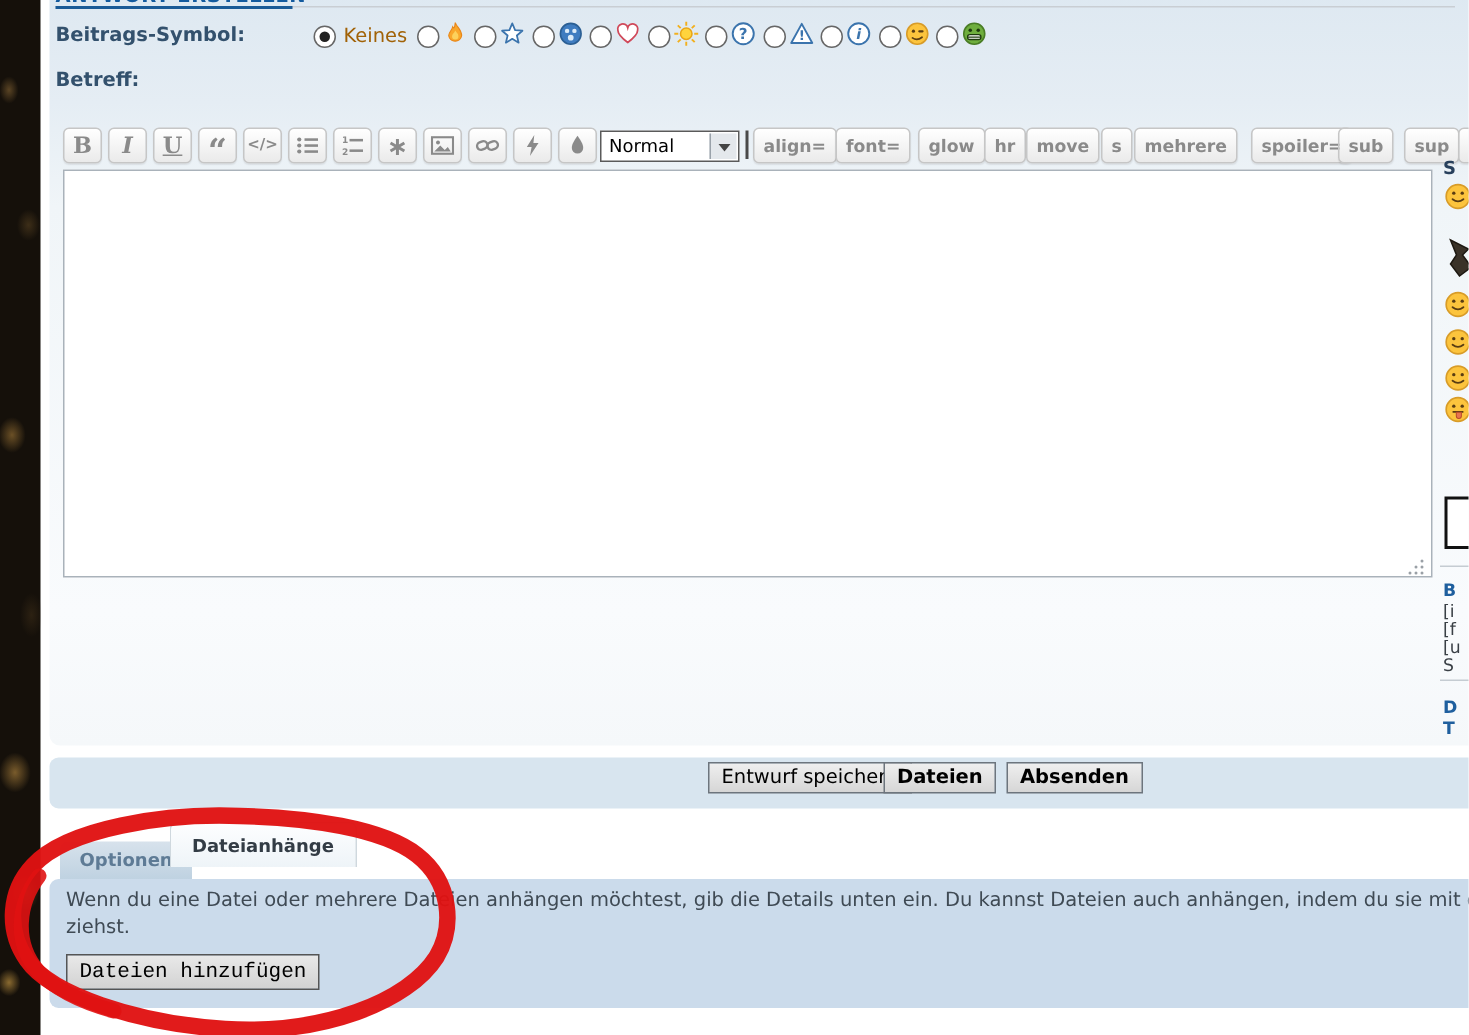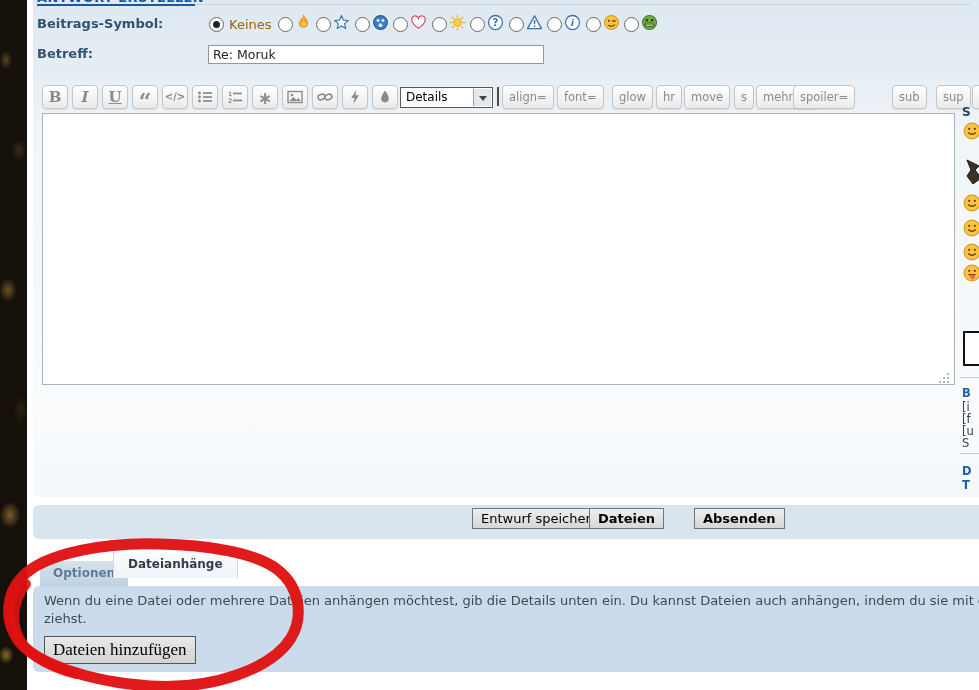--- a/index.html
+++ b/index.html
@@ -35,21 +35,21 @@
 
   .subject-input{left:208px;top:45px;width:326px;height:15px;border:1px solid #8f98a3;background:#fff;
     font-family:"DejaVu Sans","Liberation Sans",sans-serif;font-size:12.5px;color:#222;padding:1px 4px;}
 
   
   .tb-btn{top:85px;width:26px;height:24px;border:1px solid #c6c6c6;border-radius:4px;
     background:linear-gradient(#ffffff,#eaeaea);color:#8a8a8a;text-align:center;line-height:22px;
     font-weight:bold;box-shadow:0 1px 1px rgba(0,0,0,.08);box-sizing:border-box;cursor:pointer;}
   .tb-btn svg{margin-top:3px;}
   .tb-text-btn{top:85px;height:24px;border:1px solid #c6c6c6;border-radius:4px;
-    background:linear-gradient(#ffffff,#eaeaea);color:#8a8a8a;font-weight:normal;font-size:11.5px;
+    background:linear-gradient(#ffffff,#eaeaea);color:#8a8a8a;font-weight:bold;font-size:11.5px;
     line-height:22px;padding:0 6px;box-shadow:0 1px 1px rgba(0,0,0,.08);box-sizing:border-box;cursor:pointer;white-space:nowrap;}
   .tb-sep{left:497px;top:87px;width:2px;height:19px;background:#4a4a4a;}
   .fmt-select{left:400px;top:87px;width:93px;height:21px;background:#fff;border:1px solid #5a5a5a;box-sizing:border-box;cursor:pointer;}
   .fmt-select .val{position:absolute;left:5px;top:2px;font-size:12px;color:#000;}
   .fmt-arrow-box{position:absolute;right:1px;top:1px;width:17px;height:17px;background:#e4e8ec;border-left:1px solid #9aa2aa;}
   .fmt-arrow-box::after{content:"";position:absolute;left:5px;top:7px;border:4px solid transparent;border-top:5px solid #444;}
 
   .editor-textarea{left:42px;top:113px;width:903px;height:262px;border:1px solid #a9b2ba;background:#fff;
     resize:none;font-family:"DejaVu Sans",sans-serif;padding:4px;}
   .resize-dots{left:938px;top:372px;width:12px;height:12px;}
@@ -69,21 +69,21 @@
 
   
   .tab{font-size:12px;font-weight:bold;border-radius:5px 5px 0 0;cursor:pointer;}
   .tab-inactive{left:40px;top:561px;height:25px;line-height:25px;padding:0 13px;
     background:linear-gradient(#d7e2ec,#bfd2e1);color:#5e7b95;}
   .tab-active{left:113px;top:548px;height:30px;line-height:30px;padding:0 14px;
     background:linear-gradient(#fdfeff,#eef4f8);border:1px solid #cfd8de;border-bottom:none;color:#333c45;box-sizing:border-box;}
   .attach-panel{left:33px;top:586px;width:957px;height:86px;border-radius:6px;background:#cbdbeb;overflow:hidden;}
   .attach-line{position:absolute;left:11px;font-size:13px;color:#3f4a54;white-space:nowrap;}
   .add-files-btn{position:absolute;left:11px;top:50px;background:linear-gradient(#e9e9e9,#d2d2d2);
-    border:1px solid #555;font-family:Liberation Serif, serif;font-size:17px;color:#000;padding:3px 8px;cursor:pointer;}
+    border:1px solid #555;font-family:Liberation Mono, monospace;font-size:14px;color:#000;padding:3px 8px;cursor:pointer;}
 
   .annotation-svg{left:0;top:0;width:979px;height:690px;pointer-events:none;z-index:50;}
 </style>
 </head>
 <body>
 
 <div class="stage">
 
   <div class="abs photo-strip"></div>
 
@@ -186,21 +186,20 @@
     <svg width="17" height="17" viewBox="0 0 16 16">
         <circle cx="8" cy="8" r="6.6" fill="#6fae3e" stroke="#4a7d26"></circle>
         <circle cx="5.5" cy="5.8" r="1.1" fill="#1e3a0d"></circle>
         <circle cx="10.5" cy="5.8" r="1.1" fill="#1e3a0d"></circle>
         <rect x="3.8" y="8.6" width="8.4" height="3" rx="1.4" fill="#fff" stroke="#1e3a0d" stroke-width="0.8"></rect>
         <line x1="3.8" y1="10.1" x2="12.2" y2="10.1" stroke="#1e3a0d" stroke-width="0.7"></line>
       </svg>
   </span>
 
   <div class="abs fld-label" style="left:37px;top:46px;">Betreff:</div>
-  <input class="abs subject-input" type="text" value="Re: Moruk" style="">
 
   <div class="abs tb-btn" style="left:42px;font-family:'DejaVu Serif',serif;font-size:15px;">B</div>
   <div class="abs tb-btn" style="left:72px;font-family:'DejaVu Serif',serif;font-style:italic;font-size:15px;">I</div>
   <div class="abs tb-btn" style="left:102px;font-family:'DejaVu Serif',serif;text-decoration:underline;font-size:15px;">U</div>
   <div class="abs tb-btn" style="left:132px;font-family:'DejaVu Serif',serif;font-size:22px;line-height:30px;">“</div>
   <div class="abs tb-btn" style="left:162px;font-size:10px;">&lt;/&gt;</div>
 
   <div class="abs tb-btn" style="left:192px;">
     <svg width="16" height="16" viewBox="0 0 16 16">
         <g fill="#8a8a8a">
@@ -244,33 +243,33 @@
         <path d="M9.2 1 4.2 9h3.2L6.3 15 12 6.3H8.6z" fill="#8a8a8a"></path>
       </svg>
   </div>
   <div class="abs tb-btn" style="left:372px;">
     <svg width="16" height="16" viewBox="0 0 16 16">
         <path d="M8 1.5C5.4 5.3 4.2 7.4 4.2 9.6a3.8 3.8 0 0 0 7.6 0C11.8 7.4 10.6 5.3 8 1.5z" fill="#8a8a8a"></path>
       </svg>
   </div>
 
   <div class="abs fmt-select">
-    <span class="val">Details</span>
+    <span class="val">Normal</span>
     <span class="fmt-arrow-box"></span>
   </div>
   <div class="abs tb-sep"></div>
 
   <div class="abs tb-text-btn" style="left:502px;">align=</div>
   <div class="abs tb-text-btn" style="left:557px;">font=</div>
   <div class="abs tb-text-btn" style="left:612px;">glow</div>
   <div class="abs tb-text-btn" style="left:656px;">hr</div>
   <div class="abs tb-text-btn" style="left:684px;">move</div>
   <div class="abs tb-text-btn" style="left:734px;">s</div>
   <div class="abs tb-text-btn" style="left:756px;">mehrere</div>
-  <div class="abs tb-text-btn" style="left:793px;">spoiler=</div>
+  <div class="abs tb-text-btn" style="left:834px;">spoiler=</div>
   <div class="abs tb-text-btn" style="left:892px;">sub</div>
   <div class="abs tb-text-btn" style="left:936px;">sup</div>
   <div class="abs tb-text-btn" style="left:972px;">t</div>
 
   <textarea class="abs editor-textarea" style=""></textarea>
   <span class="abs resize-dots">
     <svg width="12" height="12" viewBox="0 0 12 12">
         <g fill="#9aa0a6">
           <circle cx="10" cy="2" r="1"></circle>
           <circle cx="10" cy="6" r="1"></circle>
@@ -336,21 +335,21 @@
   <div class="abs sb-frag" style="top:412px;">[f</div>
   <div class="abs sb-frag" style="top:424px;">[u</div>
   <div class="abs sb-frag" style="top:436px;">S</div>
   <div class="abs sb-div" style="top:453px;"></div>
   <div class="abs sb-frag blue" style="top:464px;">D</div>
   <div class="abs sb-frag blue" style="top:478px;">T</div>
 
   <div class="abs button-band"></div>
   <button class="abs form-btn" style="left:472px;">Entwurf speichern</button>
   <button class="abs form-btn bold" style="left:589px;">Dateien</button>
-  <button class="abs form-btn bold" style="left:694px;">Absenden</button>
+  <button class="abs form-btn bold" style="left:671px;">Absenden</button>
 
   <div class="abs tab tab-inactive">Optionen</div>
   <div class="abs tab tab-active">Dateianhänge</div>
 
   <div class="abs attach-panel">
     <div class="attach-line" style="top:7px;">Wenn du eine Datei oder mehrere Dateien anhängen möchtest, gib die Details unten ein. Du kannst Dateien auch anhängen, indem du sie mit der Maus</div>
     <div class="attach-line" style="top:25px;">ziehst.</div>
     <button class="add-files-btn">Dateien hinzufügen</button>
   </div>
 

